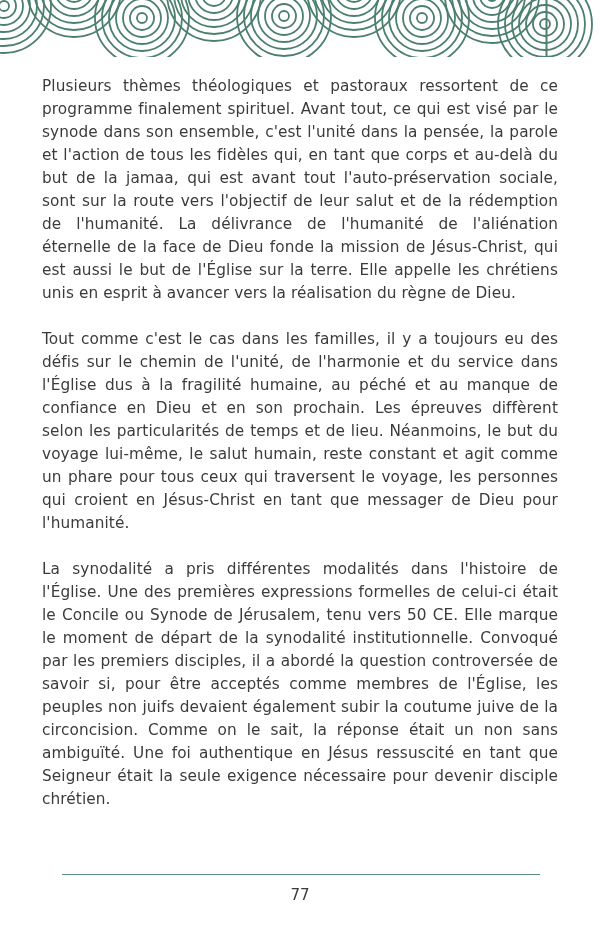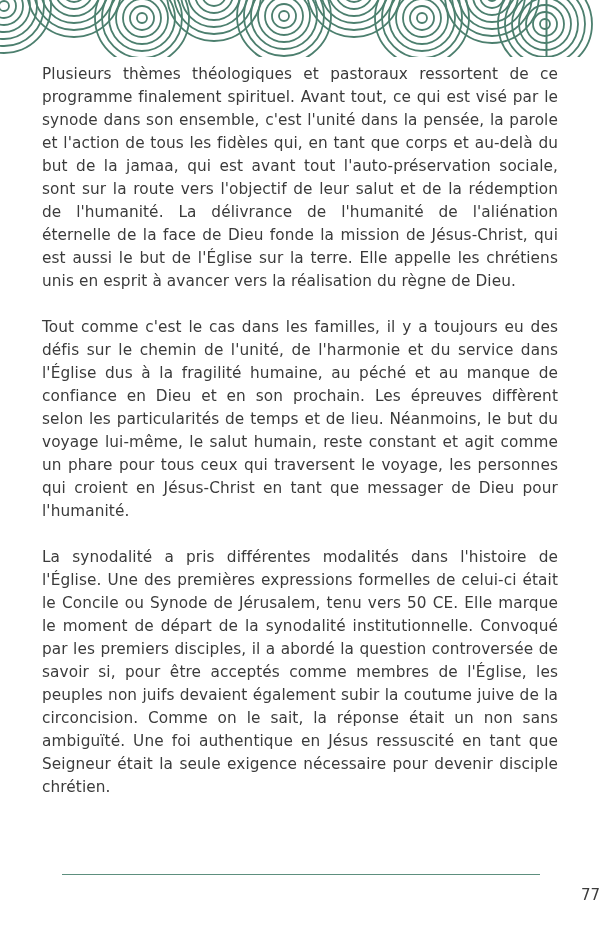--- a/index.html
+++ b/index.html
@@ -39,35 +39,35 @@
     top: 63px;
     left: 42px;
     width: 516px;
     color: var(--text, #3b3b3b);
     font-size: 15.3px;
     line-height: 23px;
     text-align: justify;
     letter-spacing: 0.1px;
   }
   .content p {
-    margin: 0 0 23px 0;
+    margin: 12px 0 23px 0;
   }
   .footer-line {
     position: absolute;
     left: 62px;
     width: 478px;
     bottom: 53px;
     border-top: 1.5px solid var(--divider, #5d8f7e);
   }
   .page-number {
     position: absolute;
     bottom: 24px;
     left: 0;
     width: 100%;
-    text-align: right;
+    text-align: center;
     color: var(--text, #3b3b3b);
     font-size: 15px;
   }
 </style>
 </head>
 <body>
 
 <div class="page">
 
   <svg class="deco" viewBox="0 0 600 57" preserveAspectRatio="none">

